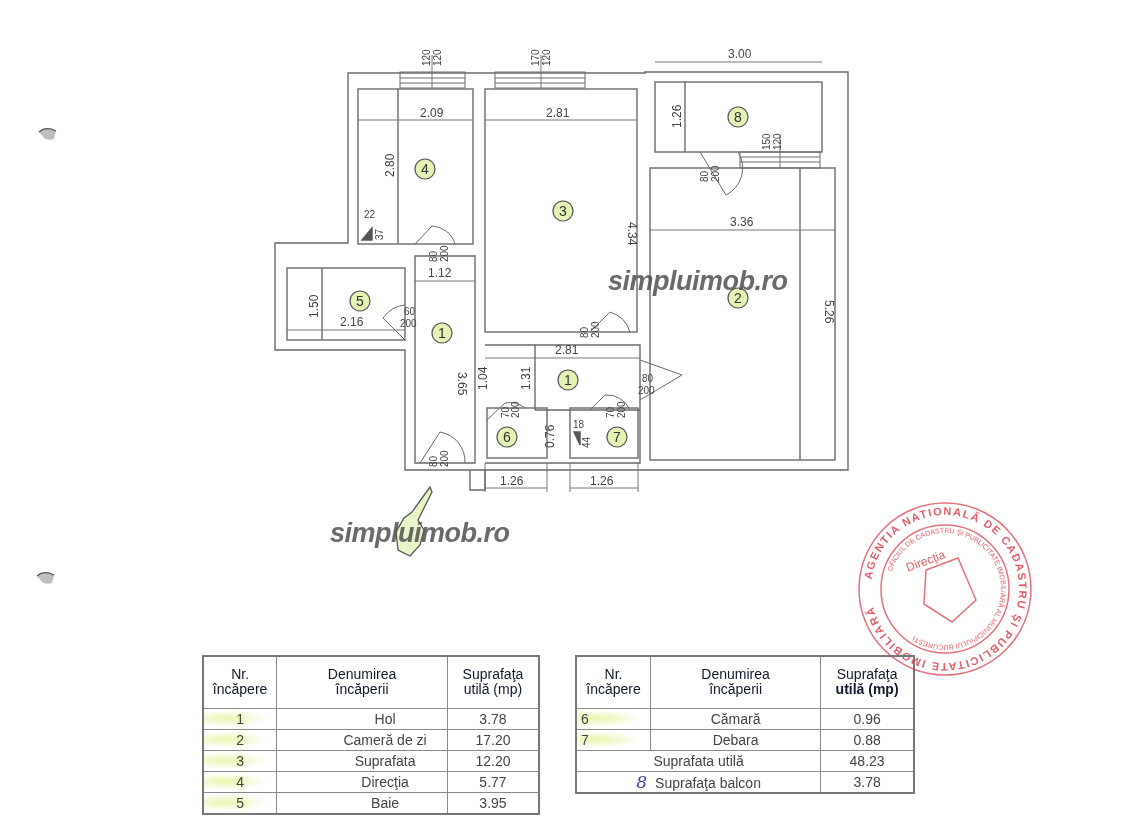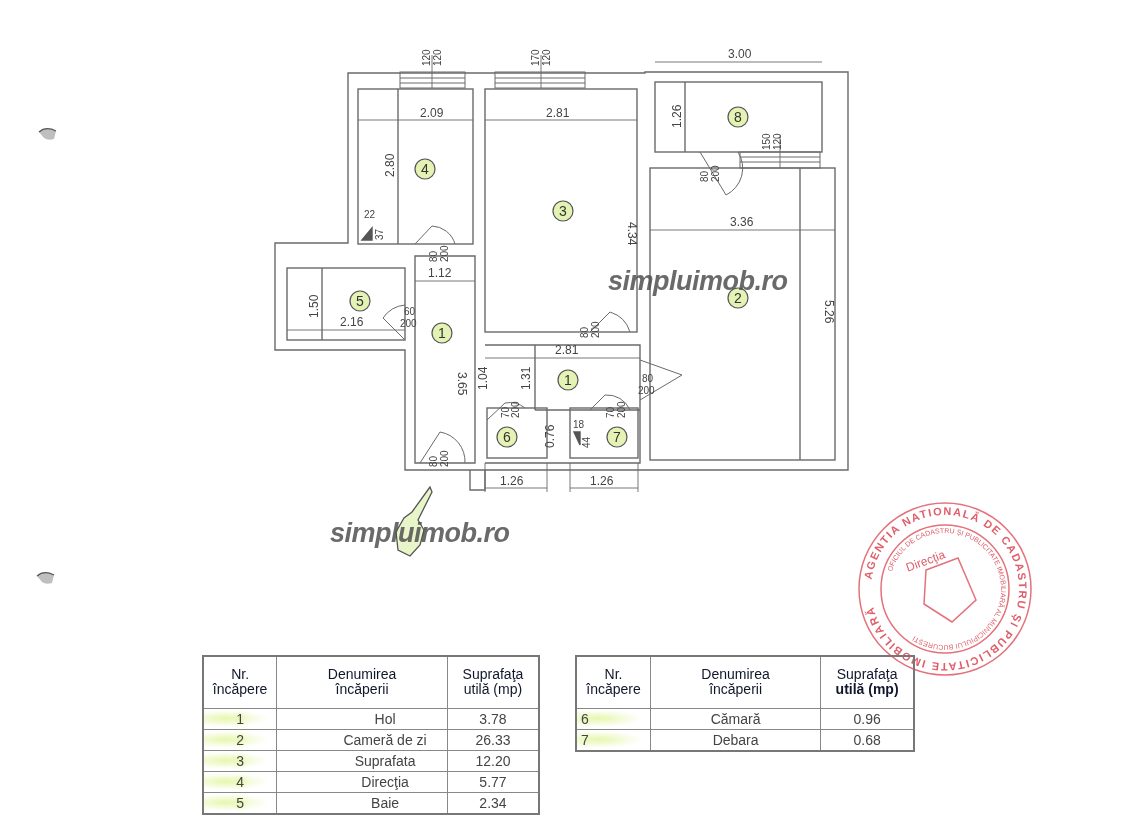--- a/index.html
+++ b/index.html
@@ -237,51 +237,59 @@
     <th style="width:86px"><span>Suprafaţa</span><br><span>utilă (mp)</span></th>
   </tr>
   <tr>
     <td class="nr hl">1</td>
     <td class="left-txt">Hol</td>
     <td>3.78</td>
   </tr>
   <tr>
     <td class="nr hl">2</td>
     <td class="left-txt">Cameră de zi</td>
-    <td>26.33</td>
+    <td>17.20</td>
   </tr>
   <tr>
     <td class="nr hl">3</td>
     <td class="left-txt">Suprafata</td>
     <td>12.20</td>
   </tr>
   <tr>
     <td class="nr hl">4</td>
     <td class="left-txt">Direcţia</td>
     <td>5.77</td>
   </tr>
   <tr>
     <td class="nr hl">5</td>
     <td class="left-txt">Baie</td>
-    <td>2.34</td>
+    <td>3.95</td>
   </tr>
 </tbody>
   </table>
 
 <table class="t" style="left:575px;top:655px;width:340px;">
   <tbody>
       <tr style="height:52px">
     <th style="width:66px"><span>Nr.</span><br><span>încăpere</span></th>
     <th style="width:170px"><span>Denumirea</span><br><span>încăperii</span></th>
     <th style="width:86px"><span>Suprafaţa</span><br><span class="bold">utilă (mp)</span></th>
   </tr>
   <tr>
     <td class="nr hl" style="text-align:left">6</td>
     <td>Cămară</td>
     <td>0.96</td>
   </tr>
   <tr>
     <td class="nr hl" style="text-align:left">7</td>
     <td>Debara</td>
-    <td>0.68</td>
+    <td>0.88</td>
+  </tr>
+  <tr>
+    <td colspan="2">Suprafata utilă</td>
+    <td>48.23</td>
+  </tr>
+  <tr>
+    <td colspan="2"><span class="sig">8</span><span>Suprafaţa balcon</span></td>
+    <td>3.78</td>
   </tr>
 </tbody>
   </table>
 
 </body></html>

